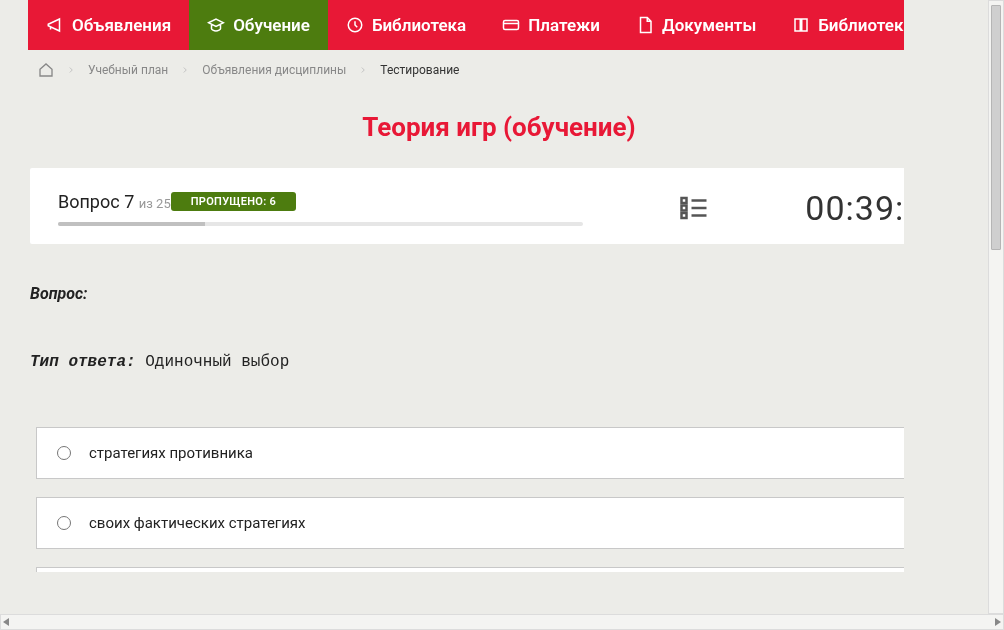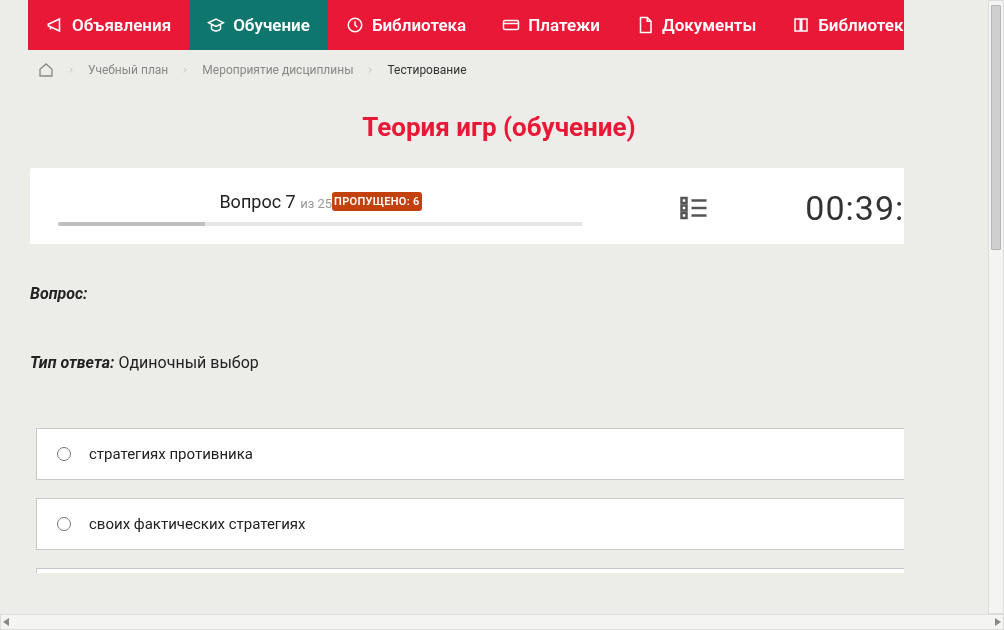--- a/index.html
+++ b/index.html
@@ -33,21 +33,21 @@
       align-items: center;
       gap: 8px;
       padding: 0 18px;
       color: #fff;
       font-size: 17px;
       font-weight: 600;
       cursor: pointer;
       white-space: nowrap;
     }
     .nav-item.active {
-      background: #0f766e;
+      background: #4d7c0f;
     }
     .nav-item svg {
       width: 18px;
       height: 18px;
       fill: none;
       stroke: #fff;
       stroke-width: 2;
       flex-shrink: 0;
     }
     .chev {
@@ -90,32 +90,32 @@
       display: flex;
       align-items: center;
       justify-content: space-between;
     }
     .left-group {
       flex: 1;
       max-width: 525px;
     }
     .qrow {
       display: flex;
-      justify-content: center;
+      justify-content: flex-start;
       align-items: center;
       margin-bottom: 10px;
     }
     .qnum { font-size: 18px; color: #222; font-weight: 400; }
     .qnum .of { font-size: 13px; color: #999; font-weight: 400; }
     .skipped {
-      background: #c2410c;
+      background: #4d7c0f;
       color: #fff;
       font-size: 11px;
       font-weight: 600;
-      padding: 3px 2px;
+      padding: 3px 20px;
       border-radius: 3px;
       letter-spacing: 0.3px;
     }
     .progress {
       height: 4px;
       background: #e6e6e6;
       border-radius: 2px;
       position: relative;
       overflow: hidden;
     }
@@ -139,21 +139,21 @@
       display: flex;
       align-items: baseline;
       justify-content: flex-end;
     }
     .timer .sec { color: #8b5cf6; font-size: 30px; }
     .content {
       padding: 40px 16px 0;
     }
     .qlabel { font-style: italic; font-weight: 700; font-size: 16px; color: #222; }
     .qtext { font-size: 16px; color: #222; line-height: 1.7; margin-top: 4px; }
-    .atype-row { margin-top: 50px; font-size: 16px; }
+    .atype-row { margin-top: 50px; font-size: 16px; font-family: Liberation Mono, monospace; }
     .atype-label { font-style: italic; font-weight: 700; color: #222; }
     .atype-val { color: #222; }
     .options {
       margin: 56px 6px 0;
     }
     .option {
       border: 1px solid #c8c8c8;
       background: #fff;
       padding: 16px 20px;
       display: flex;
@@ -258,21 +258,21 @@
       <svg class="home-ic" viewBox="0 0 24 24">
           <path d="M3 11l9-8 9 8v10H3z"></path>
         </svg>
       <svg class="bc-chev" viewBox="0 0 24 24">
           <path d="M9 6l6 6-6 6"></path>
         </svg>
       <a>Учебный план</a>
       <svg class="bc-chev" viewBox="0 0 24 24">
           <path d="M9 6l6 6-6 6"></path>
         </svg>
-      <a>Мероприятие дисциплины</a>
+      <a>Объявления дисциплины</a>
       <svg class="bc-chev" viewBox="0 0 24 24">
           <path d="M9 6l6 6-6 6"></path>
         </svg>
       <span class="current">Тестирование</span>
     </div>
 
     <h1 class="title">Теория игр (обучение)</h1>
 
     <div class="status-card">
       <div class="left-group">

